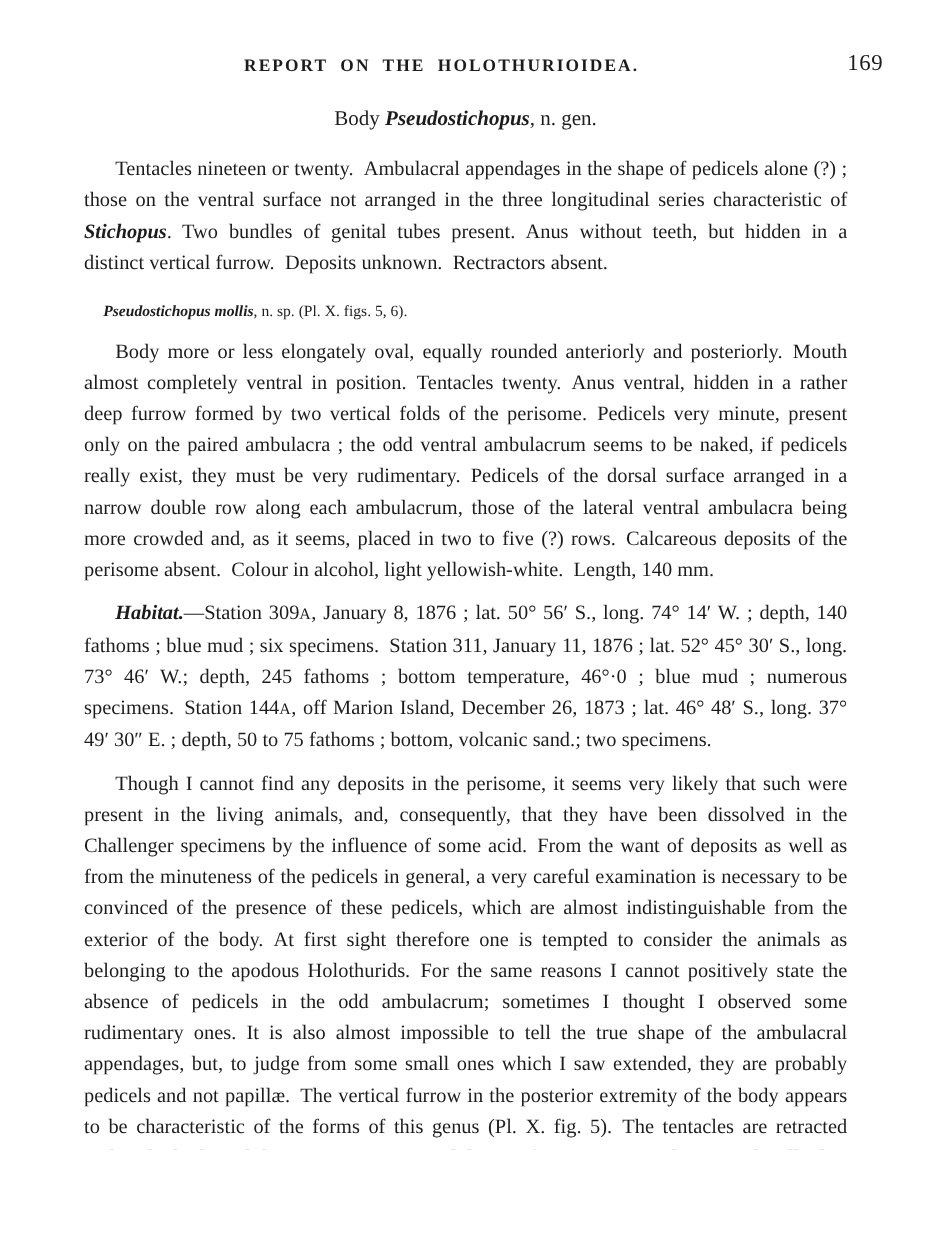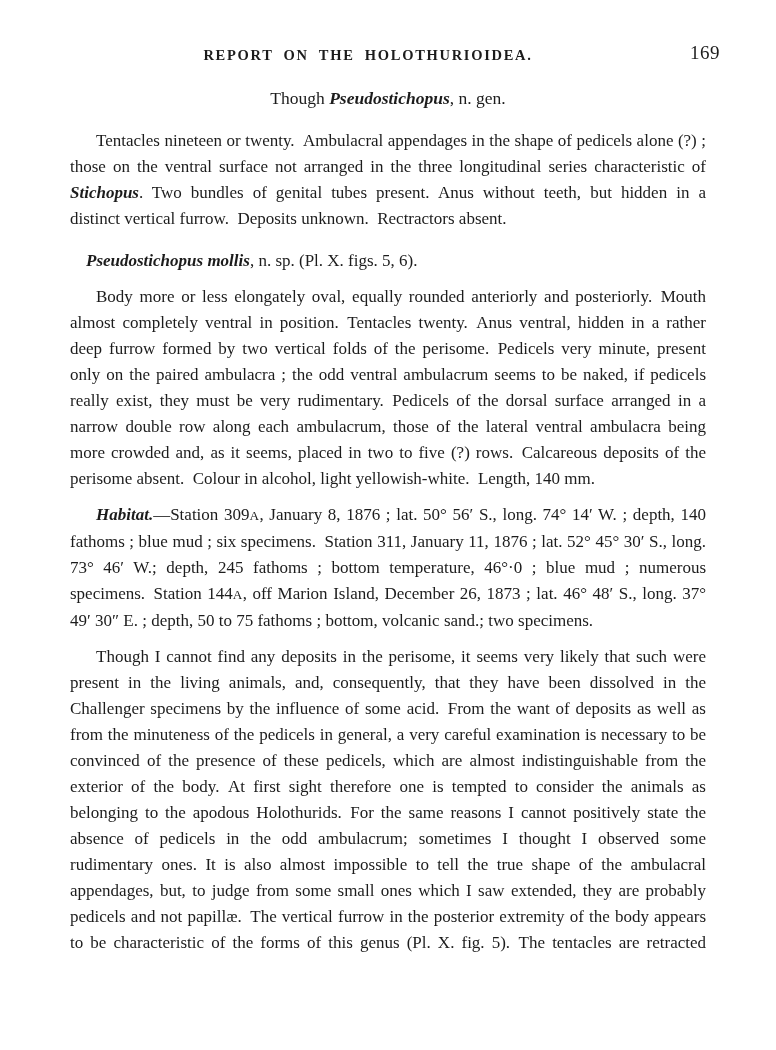--- a/index.html
+++ b/index.html
@@ -14,34 +14,34 @@
     position:relative; width:776px; height:958px;
     background:var(--paper); overflow:hidden;
   }
   .running-title {
     position:absolute; top:47px; left:60px; width:616px;
     text-align:center;
     font-size:14.5px; font-weight:bold;
     letter-spacing:1.7px; word-spacing:5px;
   }
   .page-number {
-    position:absolute; top:42px; right:56px;
+    position:absolute; top:42px; right:40px;
     font-size:19px; letter-spacing:0.5px;
   }
   .content {
     position:absolute; top:88px; left:60px; width:656px;
   }
   .genus-heading {
     margin:0 0 19px 0;
     text-align:center;
     font-size:17.5px; font-weight:normal;
   }
   .species-heading {
     margin:19px 0 13px 0;
-    font-size:17px; font-weight:normal;
+    font-size:13px; font-weight:normal;
     text-indent:26px;
   }
   .par {
     margin:10px;
     font-size:17px; line-height:26px;
     text-align:justify; text-indent:26px;
   }
   .continuation {
     white-space:nowrap; text-align:left;
     letter-spacing:-0.2px;
@@ -53,21 +53,21 @@
 <body>
 
 <div class="page">
 
   <div class="running-title">REPORT ON THE HOLOTHURIOIDEA.</div>
 
   <div class="page-number">169</div>
 
   <div class="content">
 
-    <h2 class="genus-heading"><span>Though </span><span class="it">Pseudostichopus</span><span>, n. gen.</span></h2>
+    <h2 class="genus-heading"><span>Body </span><span class="it">Pseudostichopus</span><span>, n. gen.</span></h2>
 
     <p class="par"><span>Tentacles nineteen or twenty. Ambulacral appendages in the shape of pedicels alone (?) ; those on the ventral surface not arranged in the three longitudinal series characteristic of </span><span class="it">Stichopus</span><span>. Two bundles of genital tubes present. Anus without teeth, but hidden in a distinct vertical furrow. Deposits unknown. Rectractors absent.</span></p>
 
     <h3 class="species-heading"><span class="it">Pseudostichopus mollis</span><span>, n. sp. (Pl. X. figs. 5, 6).</span></h3>
 
     <p class="par"><span>Body more or less elongately oval, equally rounded anteriorly and posteriorly. Mouth almost completely ventral in position. Tentacles twenty. Anus ventral, hidden in a rather deep furrow formed by two vertical folds of the perisome. Pedicels very minute, present only on the paired ambulacra ; the odd ventral ambulacrum seems to be naked, if pedicels really exist, they must be very rudimentary. Pedicels of the dorsal surface arranged in a narrow double row along each ambulacrum, those of the lateral ventral ambulacra being more crowded and, as it seems, placed in two to five (?) rows. Calcareous deposits of the perisome absent. Colour in alcohol, light yellowish-white. Length, 140 mm.</span></p>
 
     <p class="par"><span class="it">Habitat.</span><span>—Station 309</span><span class="sc">A</span><span>, January 8, 1876 ; lat. 50° 56′ S., long. 74° 14′ W. ; depth, 140 fathoms ; blue mud ; six specimens. Station 311, January 11, 1876 ; lat. 52° 45° 30′ S., long. 73° 46′ W.; depth, 245 fathoms ; bottom temperature, 46°·0 ; blue mud ; numerous specimens. Station 144</span><span class="sc">A</span><span>, off Marion Island, December 26, 1873 ; lat. 46° 48′ S., long. 37° 49′ 30″ E. ; depth, 50 to 75 fathoms ; bottom, volcanic sand.; two specimens.</span></p>
 
     <p class="par"><span>Though I cannot find any deposits in the perisome, it seems very likely that such were present in the living animals, and, consequently, that they have been dissolved in the Challenger specimens by the influence of some acid. From the want of deposits as well as from the minuteness of the pedicels in general, a very careful examination is necessary to be convinced of the presence of these pedicels, which are almost indistinguishable from the exterior of the body. At first sight therefore one is tempted to consider the animals as belonging to the apodous Holothurids. For the same reasons I cannot positively state the absence of pedicels in the odd ambulacrum; sometimes I thought I observed some rudimentary ones. It is also almost impossible to tell the true shape of the ambulacral appendages, but, to judge from some small ones which I saw extended, they are probably pedicels and not papillæ. The vertical furrow in the posterior extremity of the body appears to be characteristic of the forms of this genus (Pl. X. fig. 5). The tentacles are retracted within the body and their processes retracted, but, as far as I can see, they must be allied to those present in the Aspidochirotæ.</span></p>

